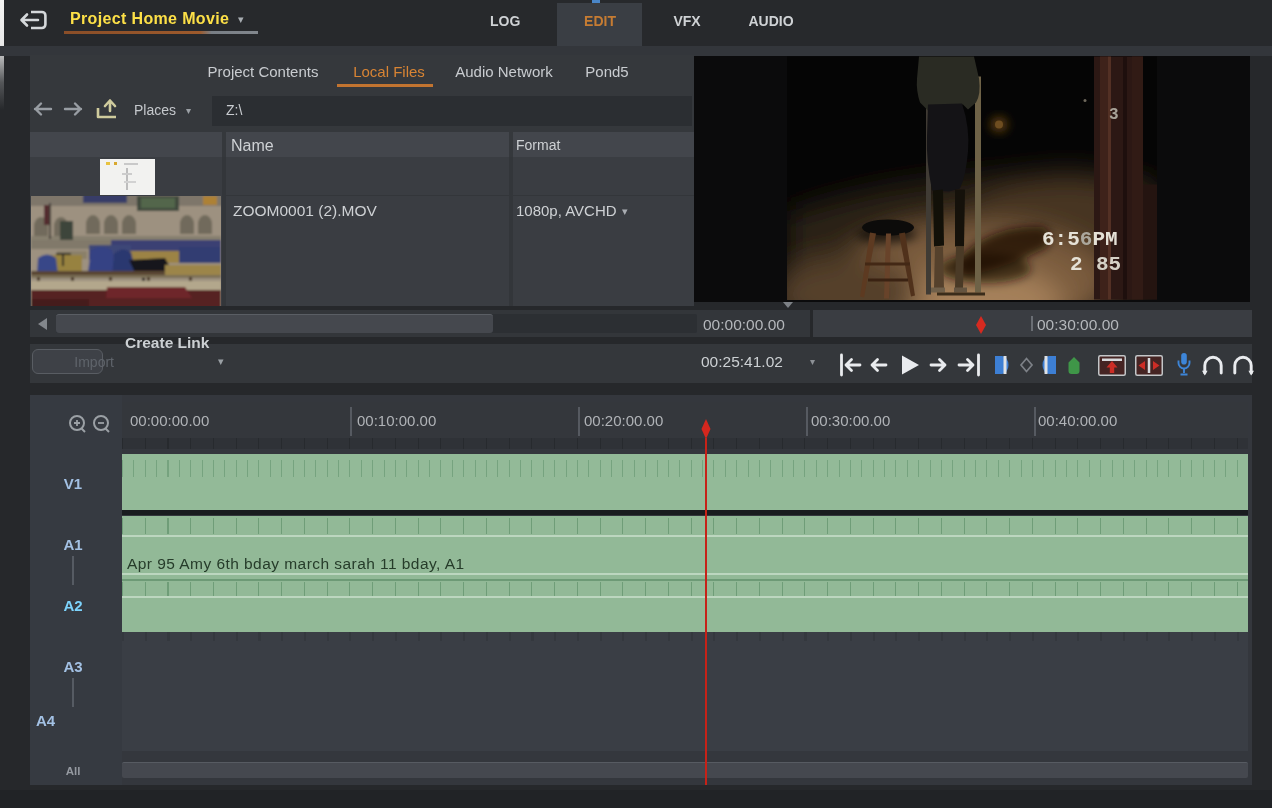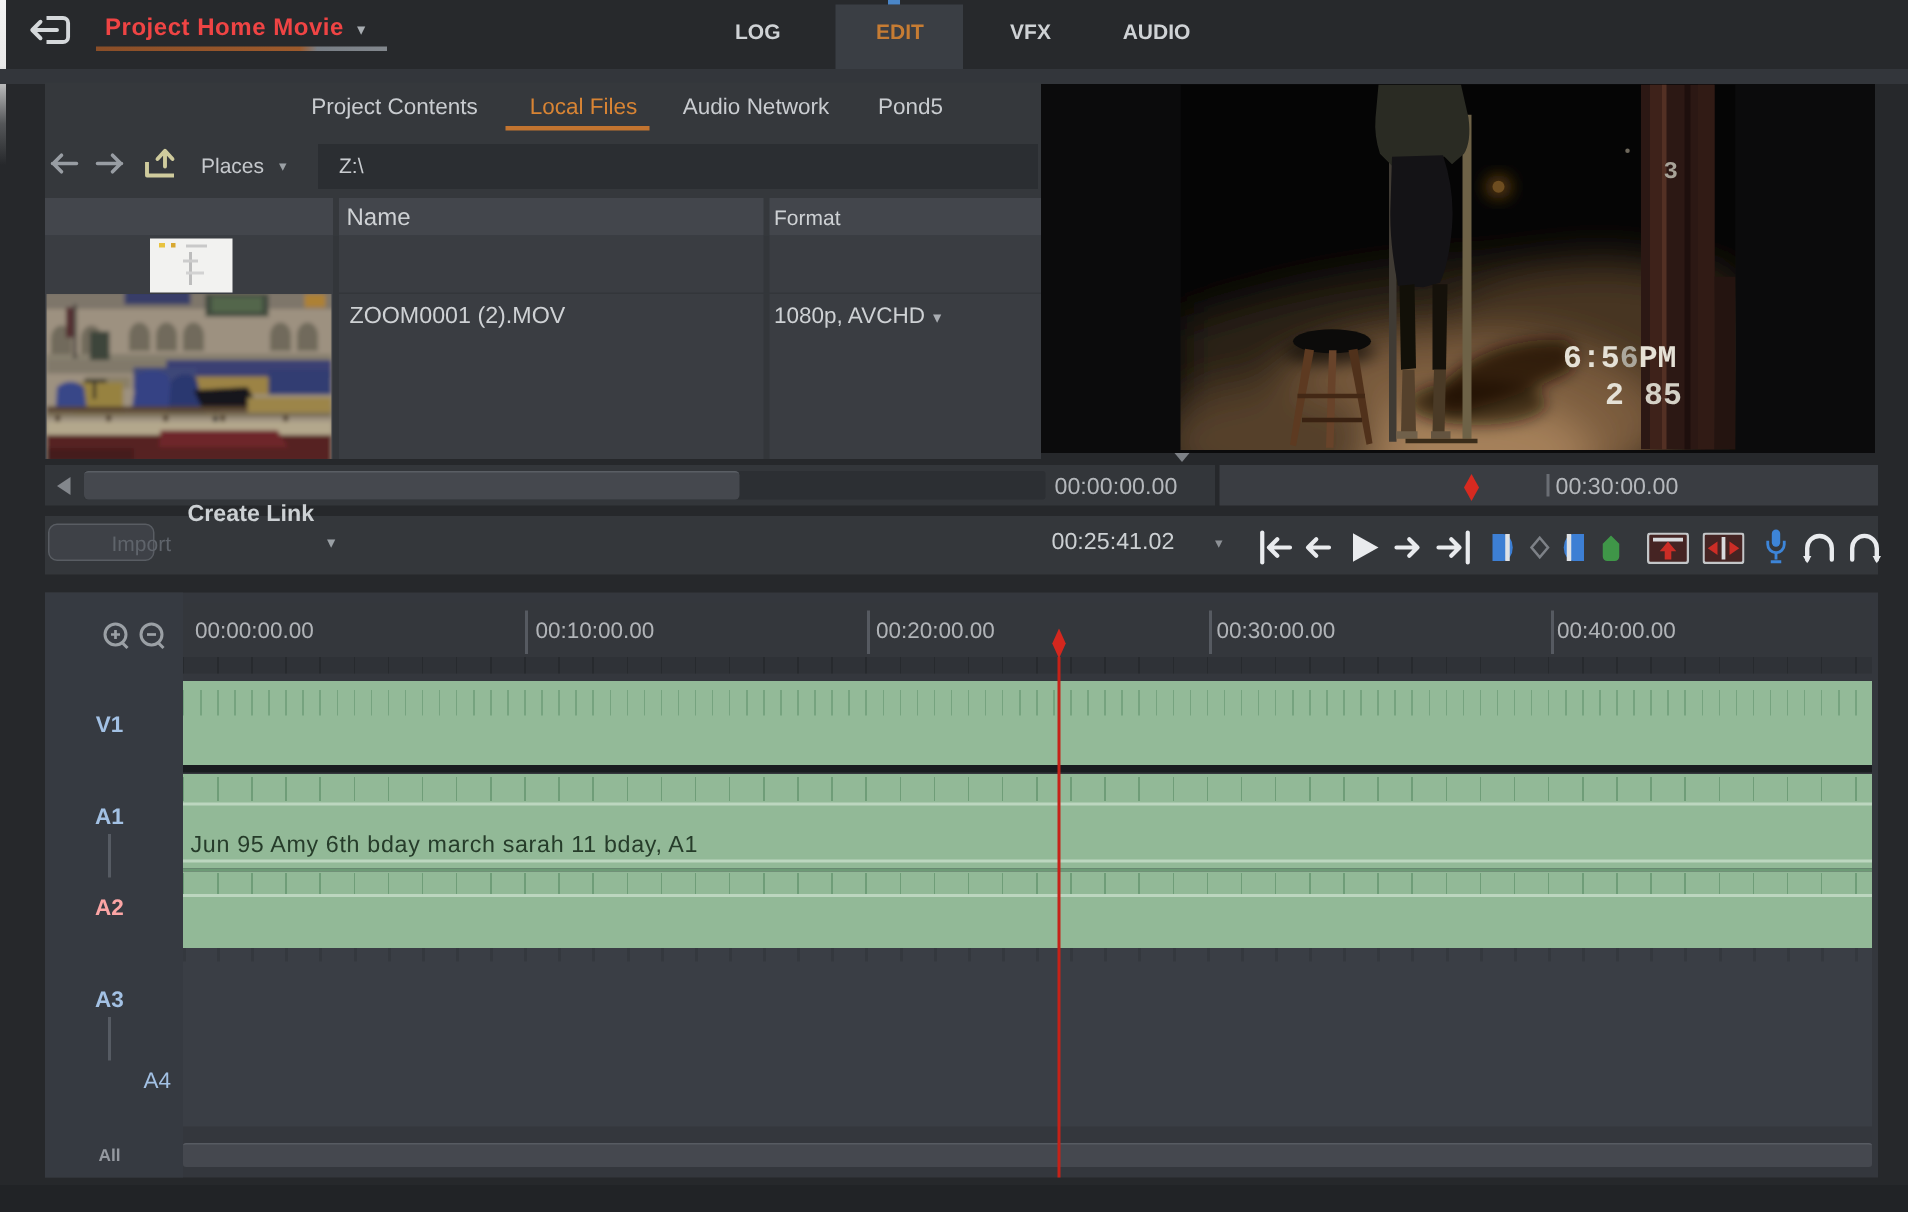--- a/index.html
+++ b/index.html
@@ -9,21 +9,21 @@
 <body>
 <div id="root">
 
 <div class="a" style="left:0;top:0;width:1272px;height:46px;background:#27292c"></div>
 <div class="a" style="left:557px;top:3px;width:85px;height:43px;background:#3a3e44"></div>
 <div class="a" style="left:592px;top:0;width:8px;height:3px;background:#4a86c8"></div>
 <svg class="a" style="left:17px;top:8px" width="32" height="24" viewBox="0 0 32 24">
  <path d="M14 4 H25 a3.4 3.4 0 0 1 3.4 3.4 V16.6 A3.4 3.4 0 0 1 25 20 H14" fill="none" stroke="#d5d8db" stroke-width="2.6"></path>
  <path d="M21 12 H5 M10 6.5 L4.5 12 L10 17.5" fill="none" stroke="#d5d8db" stroke-width="2.6" stroke-linecap="round" stroke-linejoin="round"></path>
 </svg>
-<div class="txt" style="left:70px;top:10px;font-size:16px;font-weight:bold;color:#ef4444;letter-spacing:.35px">Project Home Movie</div>
+<div class="txt" style="left:70px;top:10px;font-size:16px;font-weight:bold;color:#fde047;letter-spacing:.35px">Project Home Movie</div>
 <div class="txt" style="left:238px;top:13px;font-size:11px;color:#a8adb2">▾</div>
 <div class="a" style="left:64px;top:31px;width:194px;height:2.5px;background:linear-gradient(to right,#8a4e28,#9d5a2c 70%,#787e85 76%,#82878d)"></div>
 <div class="txt" style="left:490px;top:13px;width:50px;font-size:14px;font-weight:bold;color:#cfd2d5">LOG</div>
 <div class="txt" style="left:575px;top:13px;width:50px;text-align:center;font-size:14px;font-weight:bold;color:#c67c33">EDIT</div>
 <div class="txt" style="left:662px;top:13px;width:50px;text-align:center;font-size:14px;font-weight:bold;color:#cfd2d5">VFX</div>
 <div class="txt" style="left:740px;top:13px;width:62px;text-align:center;font-size:14px;font-weight:bold;color:#cfd2d5">AUDIO</div>
 <div class="a" style="left:0;top:0;width:4px;height:110px;background:linear-gradient(to bottom,#f4f4f4,#e9e9e9 40%,rgba(130,132,134,.5) 75%,rgba(60,62,64,0))"></div>
 
 <div class="a" style="left:0;top:46px;width:1272px;height:10px;background:#33363b"></div>
 
@@ -288,36 +288,36 @@
  <path d="M37.5 14.5 L41 18" stroke="#9ba0a5" stroke-width="2"></path>
 </svg>
 
 <div class="a" style="left:122px;top:454px;width:1126px;height:56px;background:#93ba98"></div>
 <div class="a" style="left:122px;top:460px;width:1126px;height:17px;background-image:repeating-linear-gradient(to right,#76a37f 0 1px,transparent 1px 11.375px)"></div>
 <div class="a" style="left:122px;top:510px;width:1126px;height:5px;background:#191c1f"></div>
 
 <div class="a" style="left:122px;top:516px;width:1126px;height:63px;background:#92b997"></div>
 <div class="a" style="left:122px;top:518px;width:1126px;height:16px;background-image:repeating-linear-gradient(to right,#6f9d78 0 1px,transparent 1px 22.75px)"></div>
 <div class="a" style="left:122px;top:535px;width:1126px;height:2px;background:#bcd6bf"></div>
-<div class="txt" style="left:127px;top:555px;font-size:15.5px;letter-spacing:.45px;color:#263c2a">Jun 95 Amy 6th bday march sarah 11 bday, A1</div>
+<div class="txt" style="left:127px;top:555px;font-size:15.5px;letter-spacing:.45px;color:#263c2a">Apr 95 Amy 6th bday march sarah 11 bday, A1</div>
 <div class="a" style="left:122px;top:573px;width:1126px;height:2px;background:#bcd6bf"></div>
 <div class="a" style="left:122px;top:579px;width:1126px;height:2px;background:#6d9a76"></div>
 
 <div class="a" style="left:122px;top:581px;width:1126px;height:51px;background:#92b997"></div>
 <div class="a" style="left:122px;top:582px;width:1126px;height:14px;background-image:repeating-linear-gradient(to right,#6f9d78 0 1px,transparent 1px 22.75px)"></div>
 <div class="a" style="left:122px;top:596px;width:1126px;height:2px;background:#bcd6bf"></div>
 
 <div class="a" style="left:122px;top:632px;width:1126px;height:119px;background:#3a3e45"></div>
 <div class="a" style="left:122px;top:632px;width:1126px;height:9px;background-image:repeating-linear-gradient(to right,#34383e 0 2px,transparent 2px 22.75px)"></div>
 
 <div class="txt" style="left:48px;top:475px;width:50px;text-align:center;font-size:15px;font-weight:bold;color:#a3c1e4">V1</div>
 <div class="txt" style="left:48px;top:536px;width:50px;text-align:center;font-size:15px;font-weight:bold;color:#a3c1e4">A1</div>
-<div class="txt" style="left:48px;top:597px;width:50px;text-align:center;font-size:15px;font-weight:bold;color:#fca5a5">A2</div>
+<div class="txt" style="left:48px;top:597px;width:50px;text-align:center;font-size:15px;font-weight:bold;color:#7dd3fc">A2</div>
 <div class="txt" style="left:48px;top:658px;width:50px;text-align:center;font-size:15px;font-weight:bold;color:#a3c1e4">A3</div>
-<div class="txt" style="left:64px;top:712px;width:50px;text-align:right;font-size:15px;font-weight:normal;color:#a3c1e4">A4</div>
+<div class="txt" style="left:36px;top:712px;width:50px;text-align:left;font-size:15px;font-weight:bold;color:#a3c1e4">A4</div>
 <div class="a" style="left:72px;top:556px;width:2px;height:29px;background:#565b63"></div>
 <div class="a" style="left:72px;top:678px;width:2px;height:29px;background:#565b63"></div>
 
 <div class="txt" style="left:48px;top:765px;width:50px;text-align:center;font-size:11.5px;font-weight:bold;color:#9599a0">All</div>
 <div class="a" style="left:122px;top:762px;width:1126px;height:16px;background:#45484f;border-top:1px solid #575b62;border-radius:2px"></div>
 
 <svg class="a" style="left:700px;top:419px" width="12" height="20" viewBox="0 0 12 20">
       <path d="M6 0 L10.5 10 L6 20 L1.5 10 Z" fill="#d4271e"></path>
     </svg>
 <div class="a" style="left:704.5px;top:438px;width:2px;height:347px;background:#c62218"></div>

